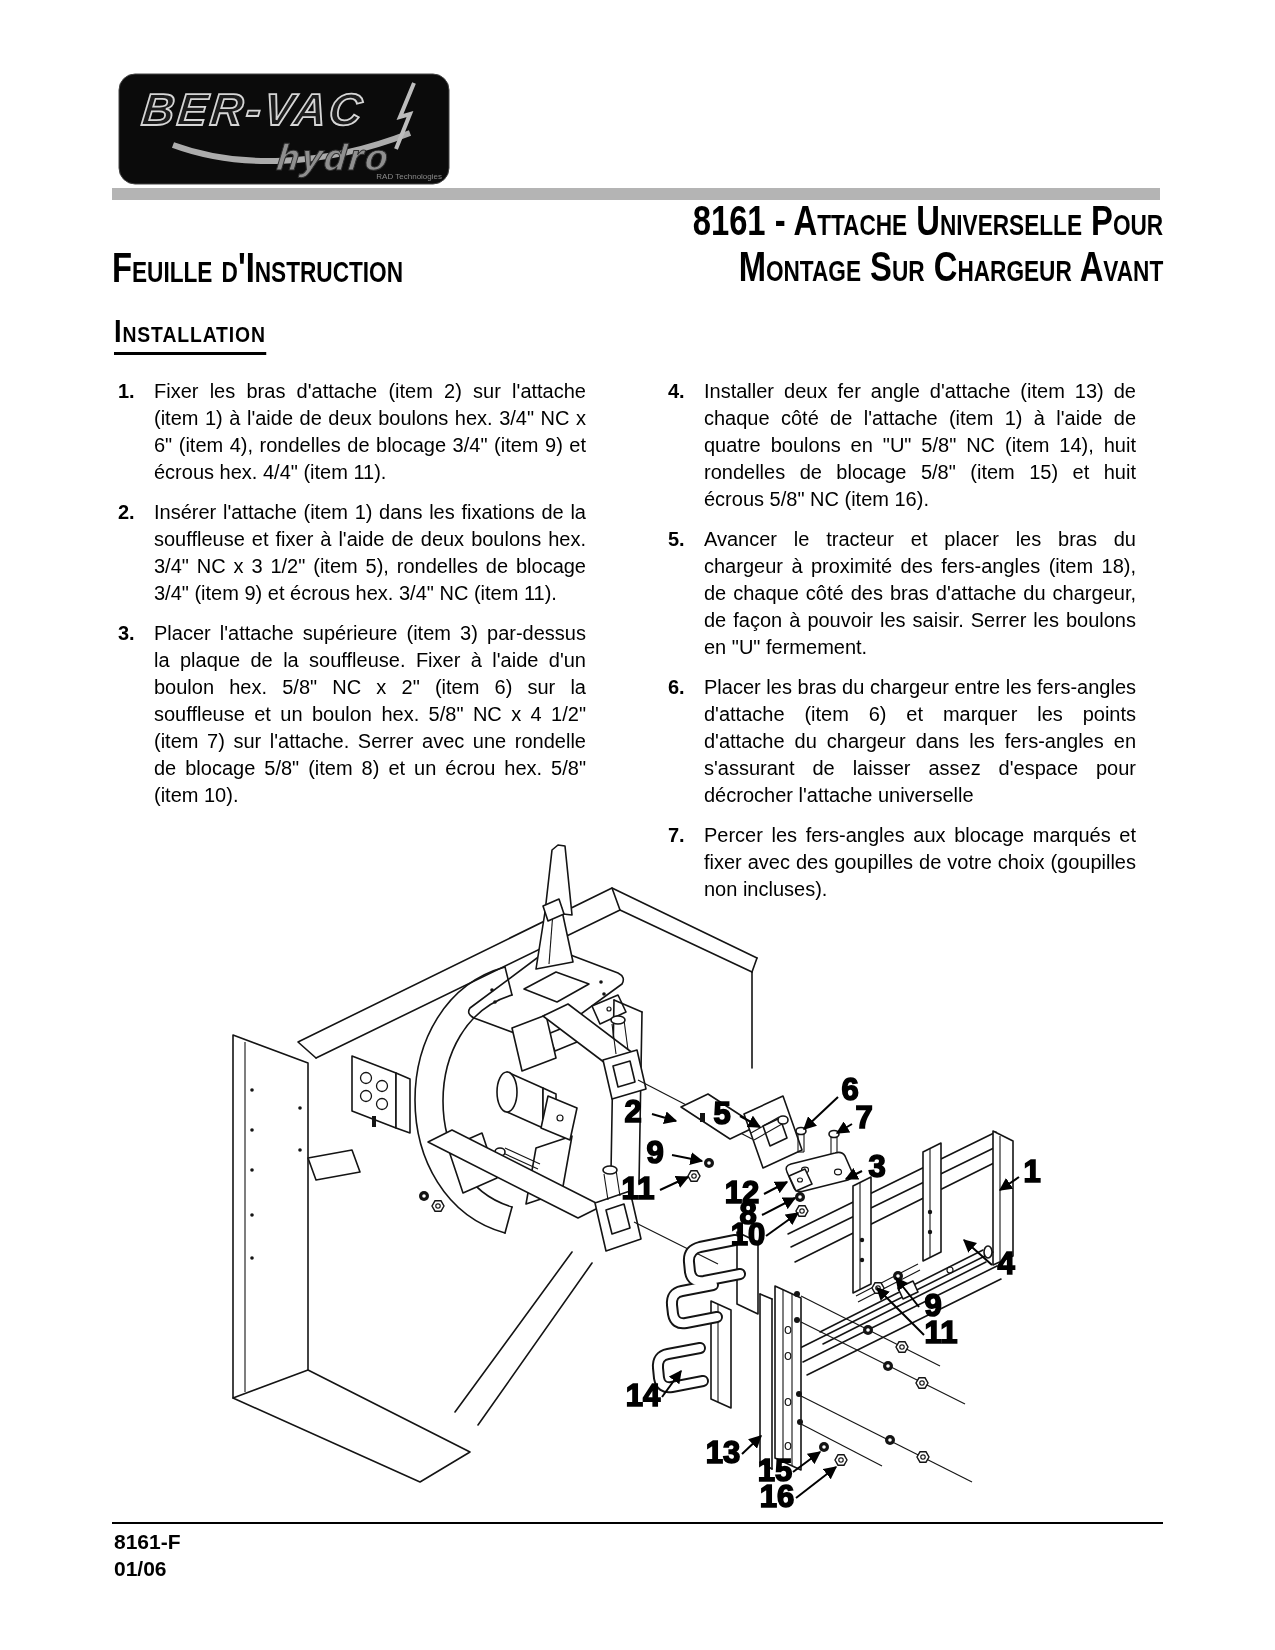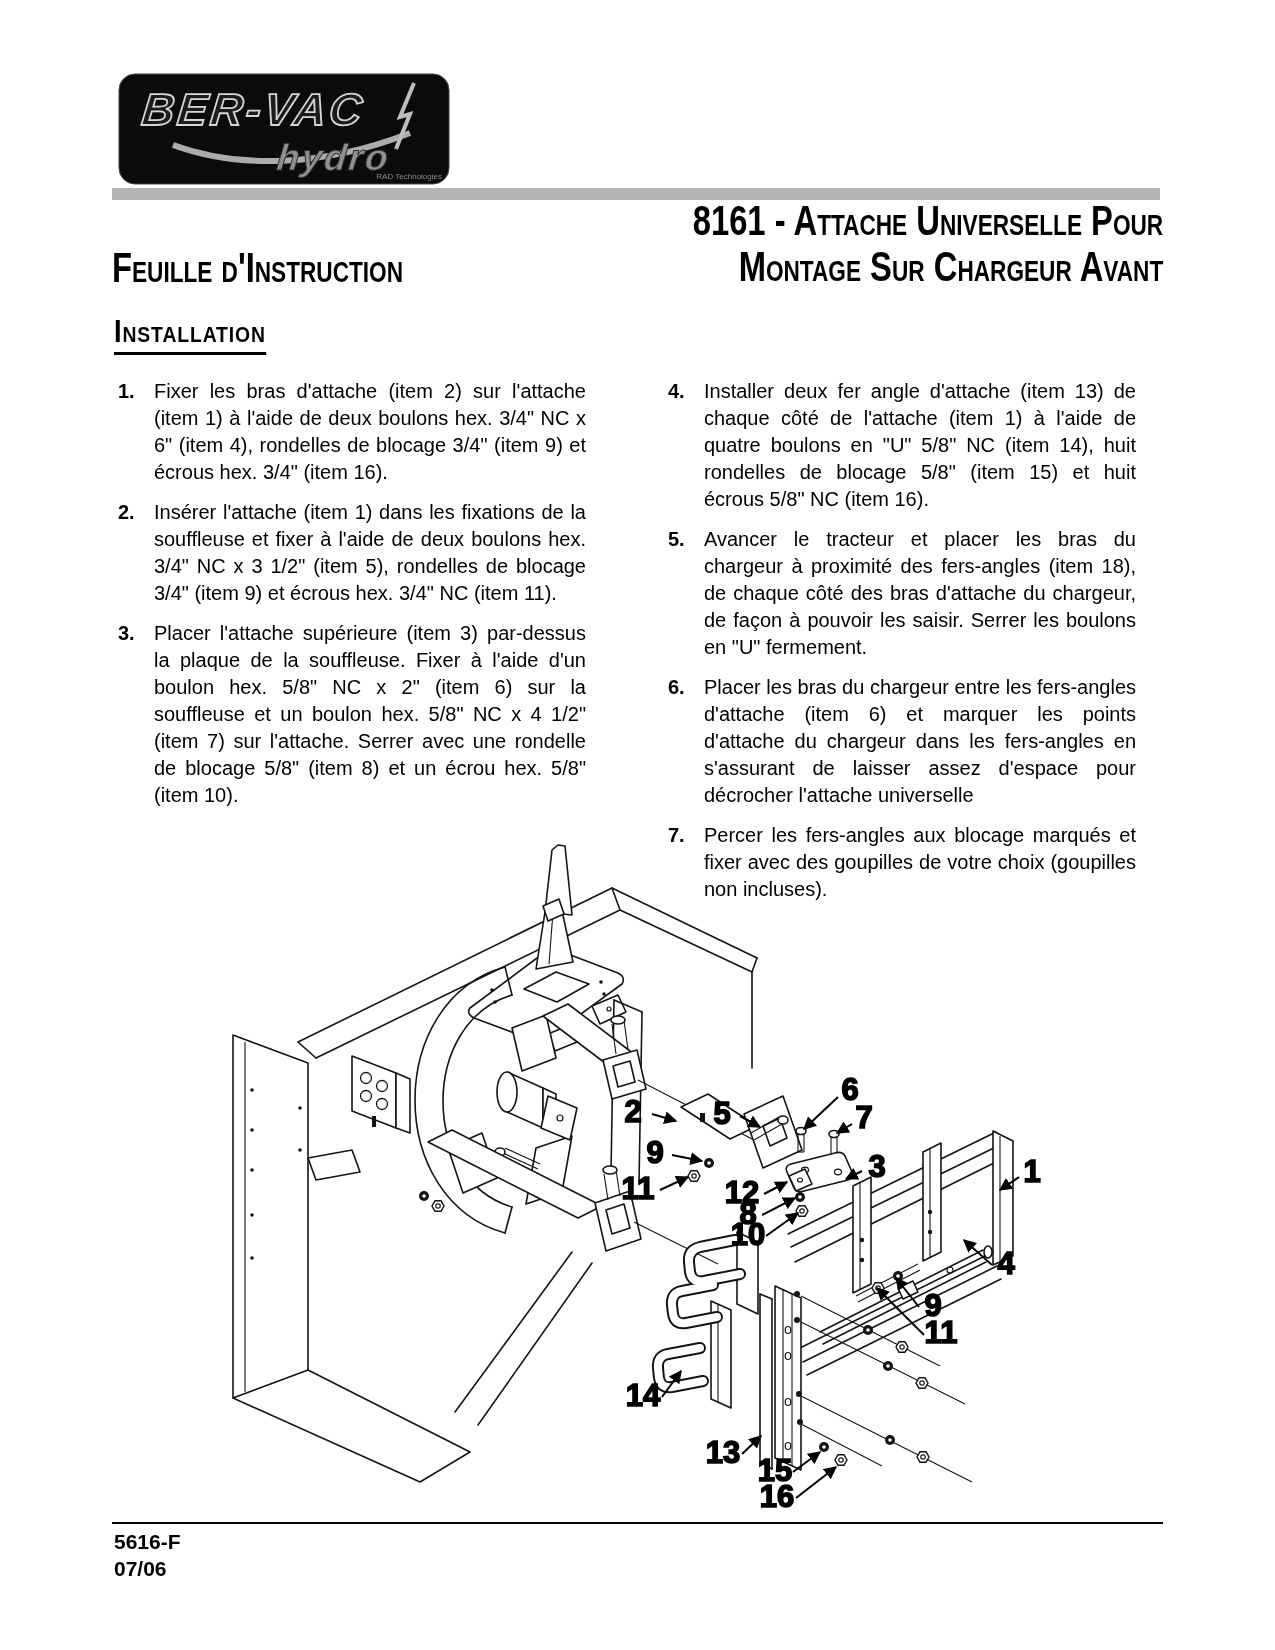--- a/index.html
+++ b/index.html
@@ -60,21 +60,21 @@
   </div>
 
   <div class="section-heading">
     <span>Installation</span>
   </div>
 
   <div class="columns">
     <div class="col" id="col-left">
         <div class="item">
           <span class="num">1.</span>
-          <span class="txt">Fixer les bras d'attache (item 2) sur l'attache (item 1) à l'aide de deux boulons hex. 3/4" NC x 6" (item 4), rondelles de blocage 3/4" (item 9) et écrous hex. 3/4" (item 16).</span>
+          <span class="txt">Fixer les bras d'attache (item 2) sur l'attache (item 1) à l'aide de deux boulons hex. 3/4" NC x 6" (item 4), rondelles de blocage 3/4" (item 9) et écrous hex. 4/4" (item 11).</span>
         </div>
         <div class="item">
           <span class="num">2.</span>
           <span class="txt">Insérer l'attache (item 1) dans les fixations de la souffleuse et fixer à l'aide de deux boulons hex. 3/4" NC x 3 1/2" (item 5), rondelles de blocage 3/4" (item 9) et écrous hex. 3/4" NC (item 11).</span>
         </div>
         <div class="item">
           <span class="num">3.</span>
           <span class="txt">Placer l'attache supérieure (item 3) par-dessus la plaque de la souffleuse. Fixer à l'aide d'un boulon hex. 5/8" NC x 2" (item 6) sur la souffleuse et un boulon hex. 5/8" NC x 4 1/2" (item 7) sur l'attache. Serrer avec une rondelle de blocage 5/8" (item 8) et un écrou hex. 5/8" (item 10).</span>
         </div>
       </div>
@@ -354,16 +354,16 @@
         <line x1="742" y1="1454" x2="761" y2="1436" class="leader" marker-end="url(#arr)"></line>
         <text x="723" y="1463" class="callout">13</text>
         <line x1="793" y1="1472" x2="820" y2="1452" class="leader" marker-end="url(#arr)"></line>
         <text x="775" y="1481" class="callout">15</text>
         <line x1="796" y1="1498" x2="836" y2="1467" class="leader" marker-end="url(#arr)"></line>
         <text x="777" y="1507" class="callout">16</text>
       </g>
   </svg>
 
   <div class="footer-line"></div>
-  <div class="footer-model">5616-F</div>
-  <div class="footer-date">07/06</div>
+  <div class="footer-model">8161-F</div>
+  <div class="footer-date">01/06</div>
 
 </div>
 
 </body></html>

